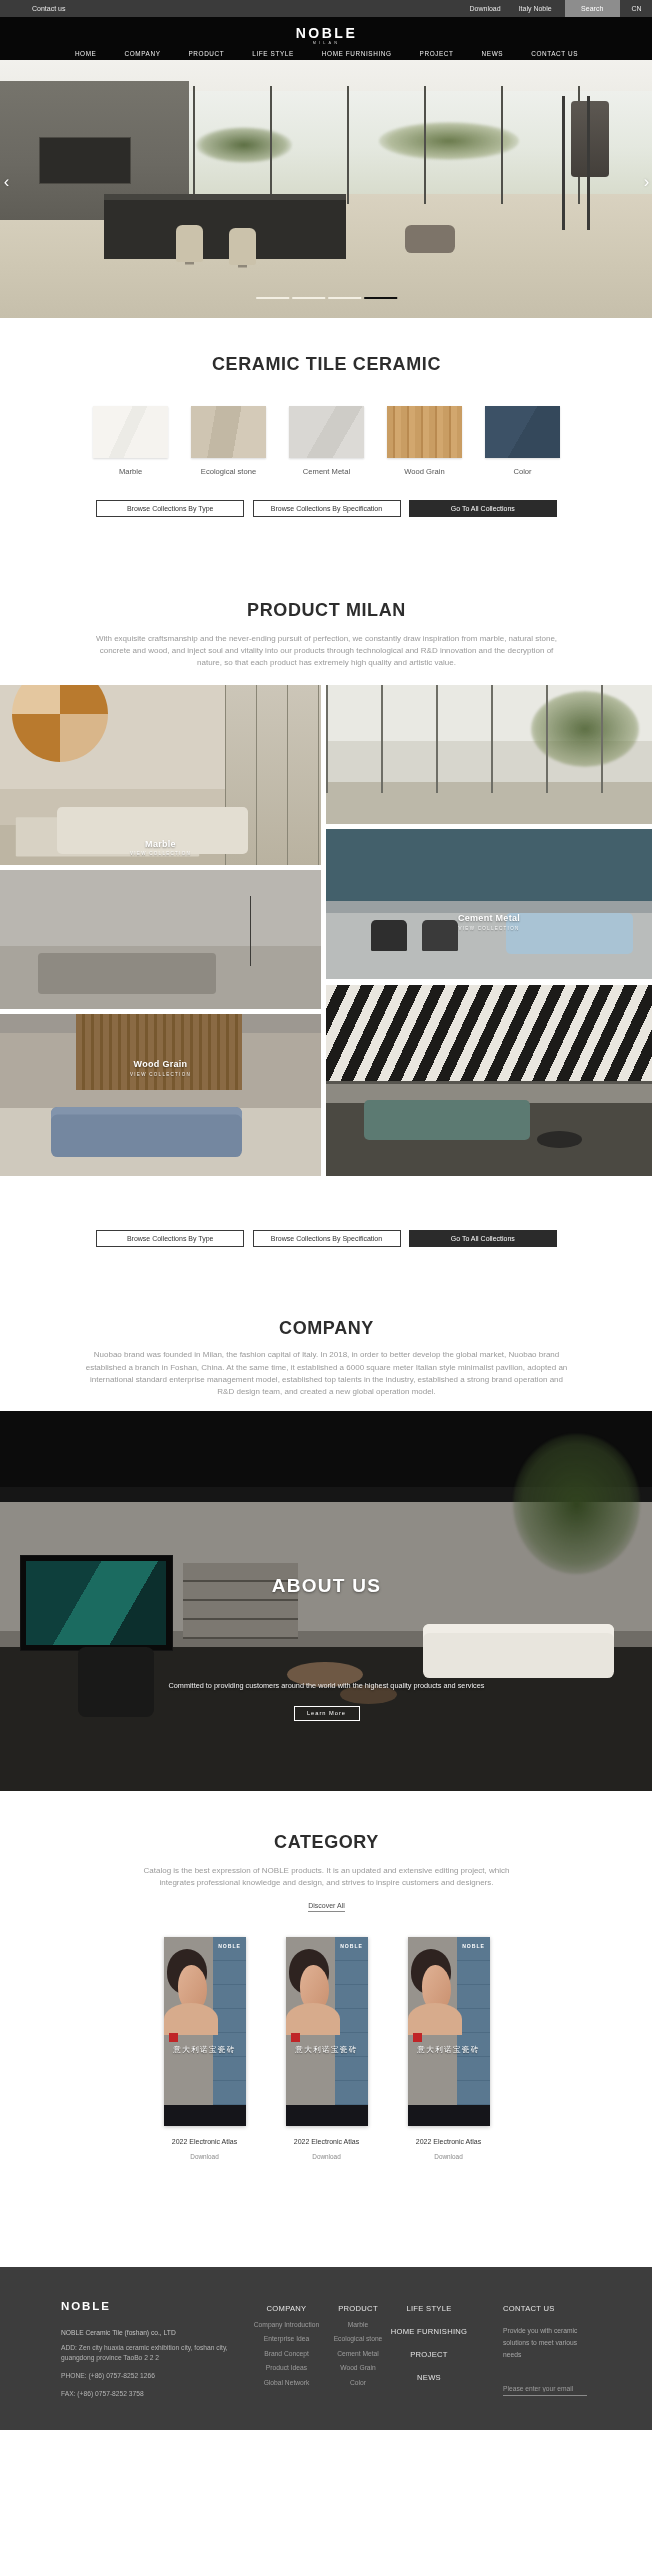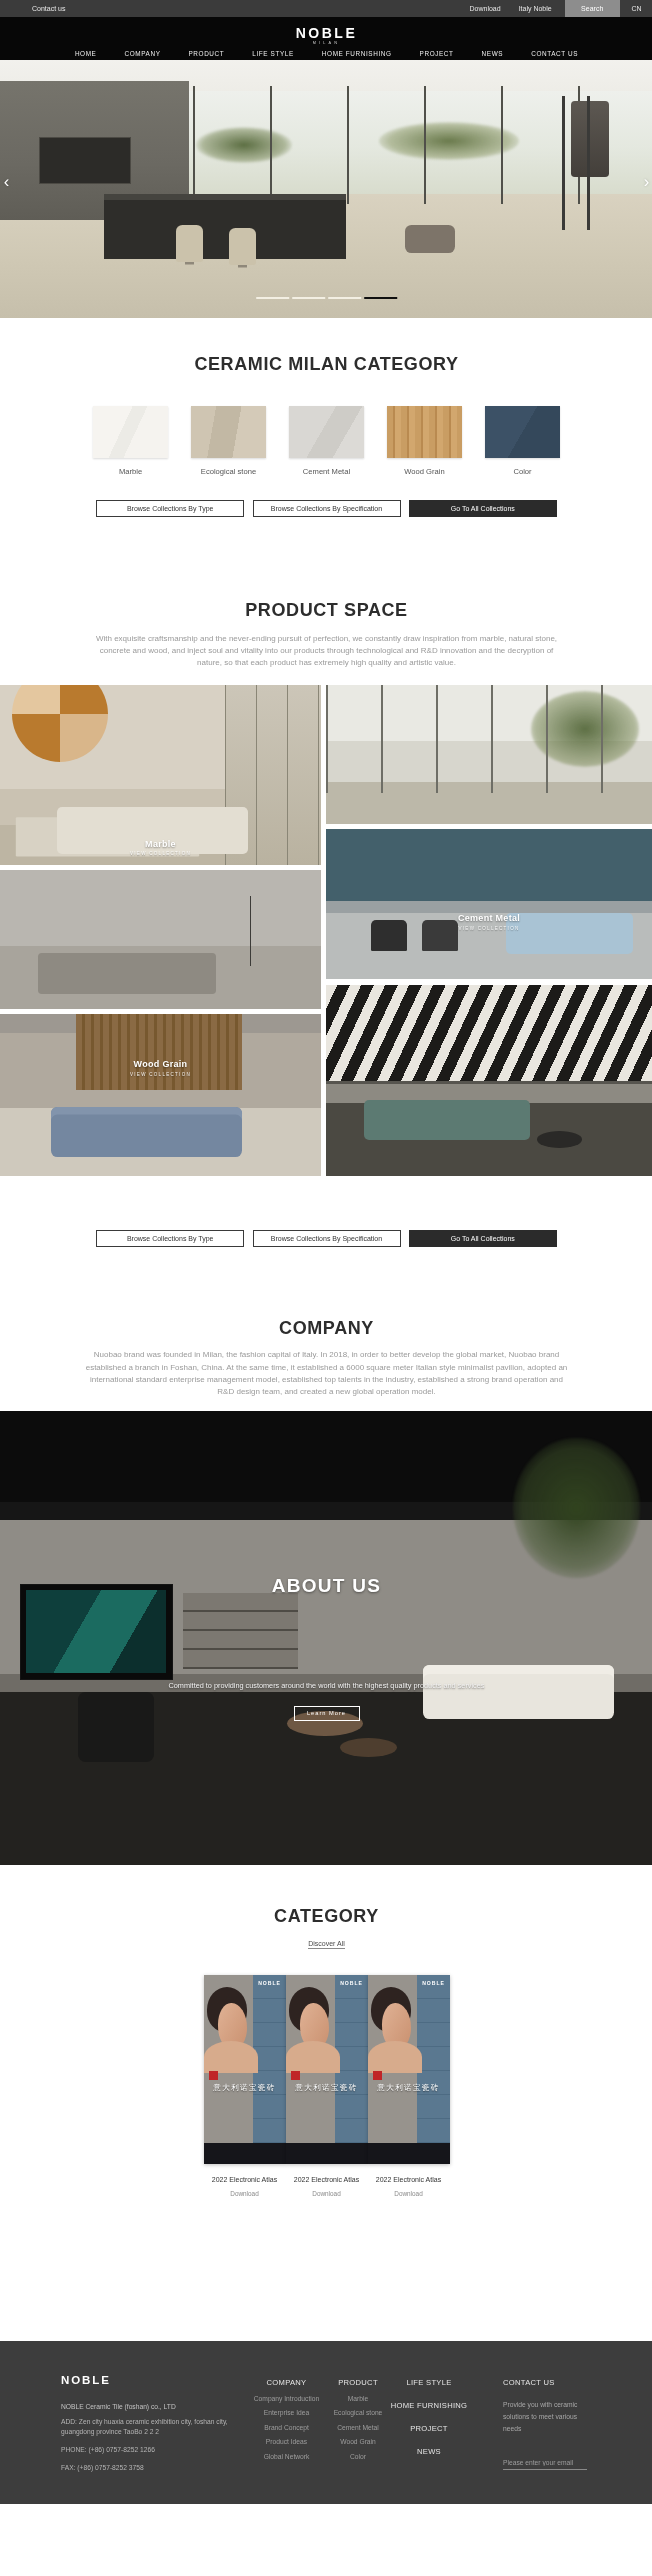--- a/index.html
+++ b/index.html
@@ -125,21 +125,21 @@
 
   
   .btn-section { height:124px; background:#fff; display:flex; align-items:center; justify-content:center; }
 
   
   .company { height:111px; background:#fff; }
   .company .section-title { padding-top:18px; }
   .company .section-para { width:484px; margin-top:10.2px; }
 
   
-  .about { position:relative; height:454px; overflow:hidden;
+  .about { position:relative; height:380px; overflow:hidden;
     background:linear-gradient(180deg,#0c0c0c 0 20%,#161616 20% 24%,#8f8c86 24% 58%,#6f6c66 58% 62%,#23221f 62% 100%); }
   .about-tv { position:absolute; left:3%; top:38%; width:153px; height:96px; background:#0a0a0a; border:1.9px solid #141414; }
   .about-tv-screen { position:absolute; inset:5.1px; background:linear-gradient(120deg,#0e3f3c 0 40%,#1b6b60 40% 70%,#0c2f2d 70% 100%); }
   .about-shelf { position:absolute; left:28%; top:40%; width:115px; height:76px;
     background:repeating-linear-gradient(180deg,#7c7871 0 16.6px,#4e4b45 16.6px 19px); }
   .about-sofa { position:absolute; right:6%; top:56%; width:191px; height:54px; border-radius:6.4px; background:#e8e5dd; box-shadow:inset 0 9px 0 #f0ede6; }
   .about-chair { position:absolute; left:12%; top:62%; width:76px; height:70px; border-radius:7.6px; background:#191918; }
   .about-table1 { position:absolute; left:44%; top:66%; width:76px; height:25.5px; border-radius:50%; background:#6e5844; }
   .about-table2 { position:absolute; left:52%; top:72%; width:57px; height:19px; border-radius:50%; background:#4e3e2f; }
   .about-plant { position:absolute; right:2%; top:6%; width:127px; height:140px; border-radius:50%;
@@ -148,21 +148,21 @@
   .about-title { margin-top:164px; font-size:19px; font-weight:700; letter-spacing:1.3px; text-shadow:0 0.6px 2.5px rgba(0,0,0,.45); }
   .about-para { width:357px; margin:83px auto 0; font-size:7.3px; line-height:1.6; color:#f2f2f2; text-shadow:0 0.6px 1.9px rgba(0,0,0,.5); }
   .about-btn { width:66px; height:15.3px; margin:14px auto 0; border:0.6px solid #ffffff; display:flex; align-items:center; justify-content:center; font-size:5.7px; letter-spacing:1px; color:#fff; cursor:pointer; }
 
   
   .catalogue { height:476px; background:#fff; }
   .catalogue .section-title { padding-top:41px; }
   .catalogue .section-para { width:395px; }
   .discover { text-align:center; margin-top:10.2px; }
   .discover span { font-size:7px; color:#4a4a4a; border-bottom:0.6px solid #8a8a8a; padding-bottom:1.3px; cursor:pointer; }
-  .covers { display:flex; justify-content:center; margin-top:27px; }
+  .covers { display:flex; justify-content:center; gap:40px; margin-top:27px; }
   .cover-card { width:82px; text-align:center; }
   .cover { position:relative; width:82px; height:189px; overflow:hidden; cursor:pointer;
     background:linear-gradient(90deg,#97938d 0 60%,#5a7890 60% 100%); box-shadow:0 1.3px 3.8px rgba(0,0,0,.25); }
   .cover .tilegrid { position:absolute; right:0; top:0; width:40%; height:100%;
     background:repeating-linear-gradient(180deg,#5a7890 0 23px,#4d6b83 23px 24px); }
   .cover .hair { position:absolute; left:3.8px; top:11.5px; width:40px; height:45px; border-radius:50% 50% 45% 45%; background:#2e2320; }
   .cover .face { position:absolute; left:14px; top:28px; width:29px; height:47px; border-radius:46% 54% 48% 52%; background:linear-gradient(120deg,#e0b295,#c9906f); }
   .cover .shoulder { position:absolute; left:0; top:66px; width:54px; height:32px; border-radius:50% 50% 0 0; background:#d7ab8c; }
   .cover .brand { position:absolute; right:4.5px; top:5.1px; color:#fff; font-size:5.1px; font-weight:700; letter-spacing:1px; }
   .cover .redsq { position:absolute; left:5.1px; top:96px; width:9px; height:9px; background:#c02527; }
@@ -237,21 +237,21 @@
   <div class="hero-arrow next">›</div>
   <div class="hero-dots">
     <div class="hero-bar"></div>
     <div class="hero-bar"></div>
     <div class="hero-bar"></div>
     <div class="hero-bar active"></div>
   </div>
 </div>
 
 <div class="category">
-  <div class="section-title">CERAMIC MILAN CATEGORY</div>
+  <div class="section-title">CERAMIC TILE CERAMIC</div>
   <div class="tiles">
     <div class="tile">
       <div class="tile-img tile-marble"></div>
       <div class="tile-label">Marble</div>
     </div>
     <div class="tile">
       <div class="tile-img tile-eco"></div>
       <div class="tile-label">Ecological stone</div>
     </div>
     <div class="tile">
@@ -268,21 +268,21 @@
     </div>
   </div>
   <div class="btn-row">
     <div class="btn btn-outline">Browse Collections By Type</div>
     <div class="btn btn-outline">Browse Collections By Specification</div>
     <div class="btn btn-dark">Go To All Collections</div>
   </div>
 </div>
 
 <div class="product-space">
-  <div class="section-title">PRODUCT SPACE</div>
+  <div class="section-title">PRODUCT MILAN</div>
   <p class="section-para">With exquisite craftsmanship and the never-ending pursuit of perfection, we constantly draw inspiration from marble, natural stone, concrete and wood, and inject soul and vitality into our products through technological and R&amp;D innovation and the decryption of nature, so that each product has extremely high quality and artistic value.</p>
 </div>
 
 <div class="grid">
   <div class="gimg gA">
     <div class="medallion"></div>
     <div class="glass"></div>
     <div class="sofa"></div>
     <div class="gcap capA">
       <div class="name">Marble</div>
@@ -346,20 +346,21 @@
   <div class="about-table2"></div>
   <div class="about-overlay">
     <div class="about-title">ABOUT US</div>
     <p class="about-para">Committed to providing customers around the world with the highest quality products and services</p>
     <div class="about-btn">Learn More</div>
   </div>
 </div>
 
 <div class="catalogue">
   <div class="section-title">CATEGORY</div>
+  <p class="section-para">Catalog is the best expression of NOBLE products. It is an updated and extensive editing project, which integrates professional knowledge and design, and strives to inspire customers and designers.</p>
   <div class="discover">
     <span>Discover All</span>
   </div>
   <div class="covers">
     <div class="cover-card">
       <div class="cover">
         <div class="tilegrid"></div>
         <div class="hair"></div>
         <div class="face"></div>
         <div class="shoulder"></div>

